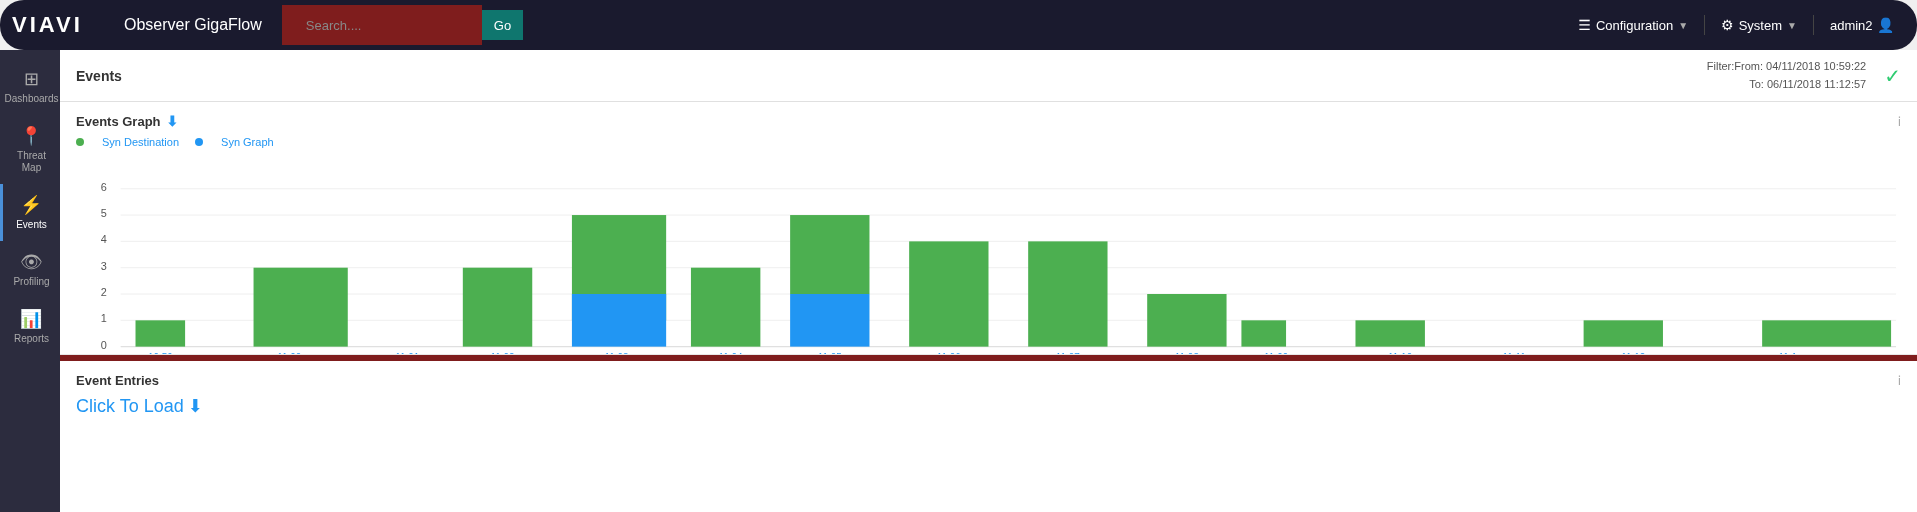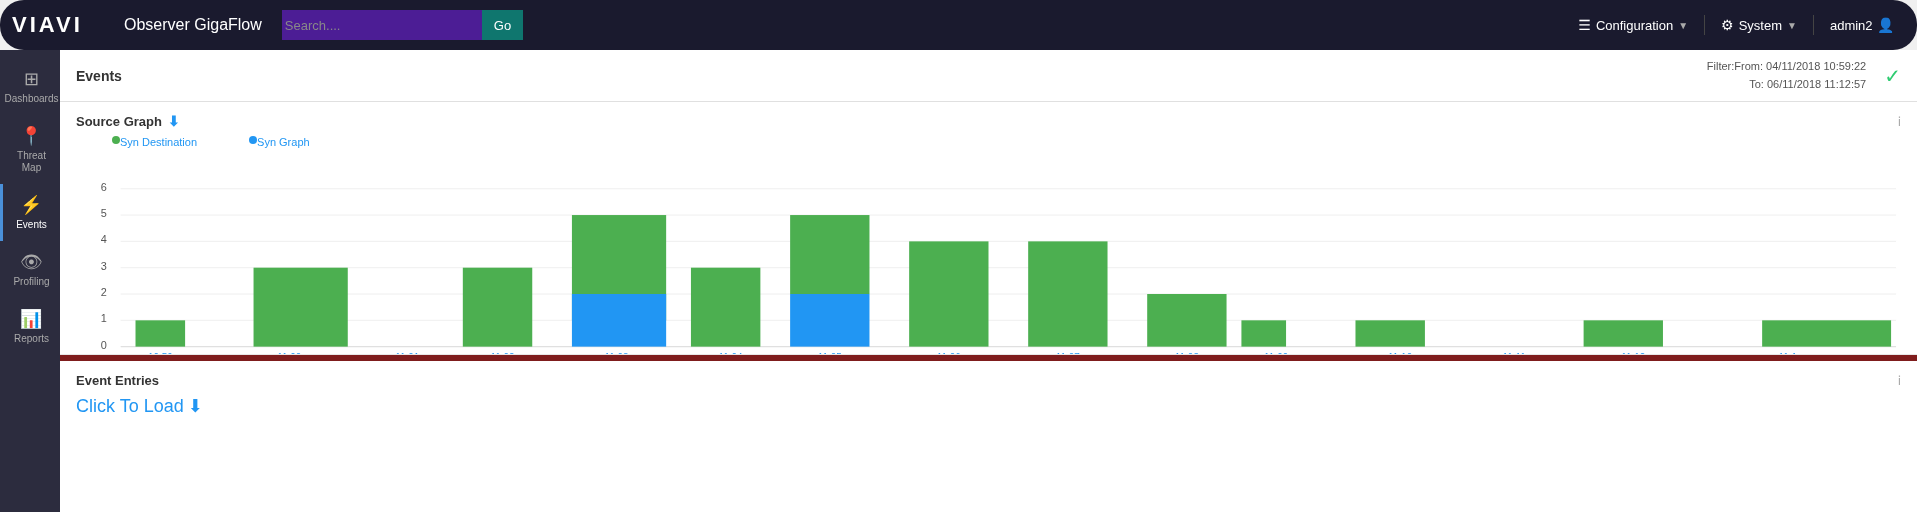--- a/index.html
+++ b/index.html
@@ -37,27 +37,27 @@
       font-weight: normal;
       white-space: nowrap;
       margin-right: 8px;
     }
     .topnav-search {
       display: flex;
       align-items: center;
       flex: 0 0 auto;
     }
     .topnav-search input {
-      height: 30px;
-      padding: 0 3px;
+      height: 40px;
+      padding: 0 24px;
       border: none;
       outline: none;
       font-size: 13px;
       width: 200px;
-      background: #4c1d95;
+      background: #7f1d1d;
       color: #ccc;
     }
     .topnav-search input::placeholder { color: #888; }
     .topnav-search button {
       height: 30px;
       padding: 0 12px;
       background: #0f766e;
       color: white;
       border: none;
       cursor: pointer;
@@ -180,25 +180,24 @@
     .graph-title .dl-icon { color: #2196F3; font-size: 14px; }
     .graph-info { color: #aaa; font-size: 13px; cursor: pointer; }
     .legend {
       display: flex;
       gap: 16px;
       margin-bottom: 6px;
       font-size: 11px;
     }
     .legend-item {
       display: flex;
-      align-items: flex-start;
-      gap: 0;
+      align-items: center;
+      gap: 18px;
       cursor: pointer;
       color: #2196F3;
-      margin-left: 36px;
     }
     .legend-dot {
       width: 8px; height: 8px;
       border-radius: 50%;
     }
 
     
     .chart-container {
       position: relative;
       width: 100%;
@@ -303,21 +302,21 @@
           <div>Filter:From: 04/11/2018 10:59:22</div>
           <div>To: 06/11/2018 11:12:57</div>
         </div>
         <span class="filter-check">✓</span>
       </div>
     </div>
 
     <div class="graph-section">
       <div class="graph-title-row">
         <div class="graph-title">
-          <span>Source Graph</span>
+          <span>Events Graph</span>
           <span class="dl-icon">⬇</span>
         </div>
         <span class="graph-info">ℹ</span>
       </div>
       <div class="legend">
         <div class="legend-item">
           <div class="legend-dot" style="background:#4CAF50;"></div>
           <span>Syn Destination</span>
         </div>
         <div class="legend-item">

